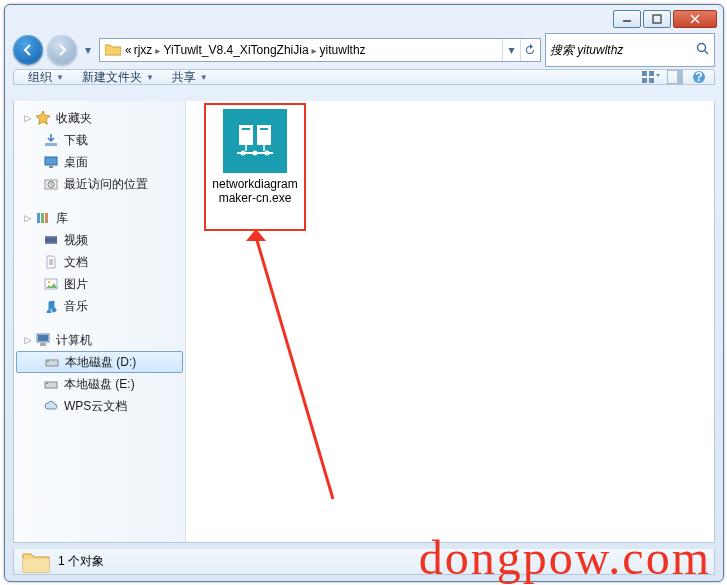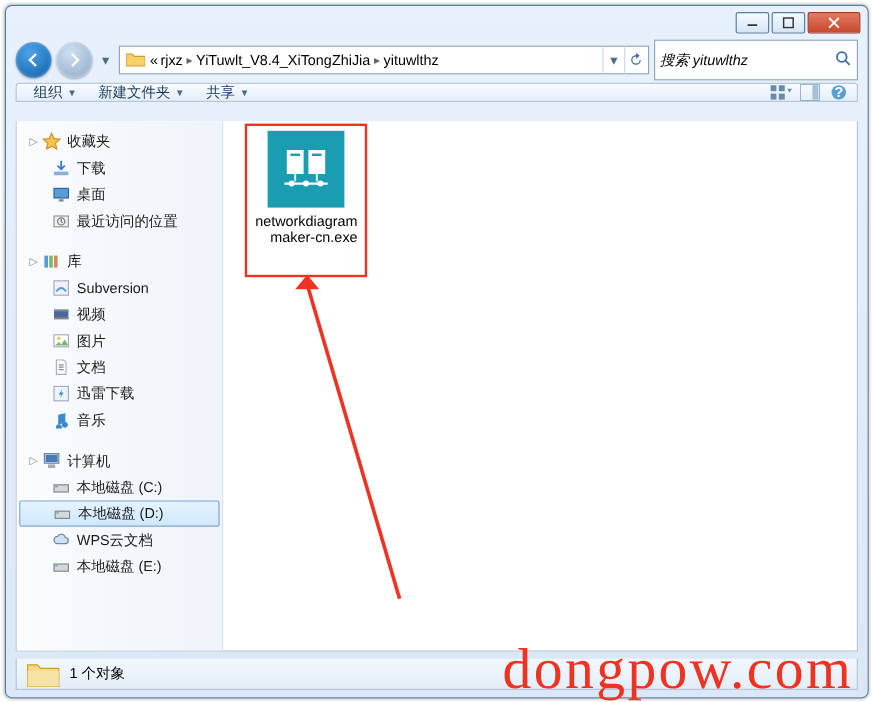--- a/index.html
+++ b/index.html
@@ -38,21 +38,21 @@
 .content { position:absolute; left:8px; right:8px; top:96px; bottom:38px; background:#fff; border:1px solid #b6c8dc; border-top:none; display:flex; }
 .sidebar { width:172px; background:linear-gradient(90deg,#fafcfe,#eef4fa); border-right:1px solid #d8e2ee; overflow-y:auto; padding:6px 0; }
 .tree-item { display:flex; align-items:center; height:22px; padding-left:8px; color:#1a1a1a; white-space:nowrap; }
 .tree-item.indent { padding-left:28px; }
 .tree-item.sel { background: linear-gradient(#e5f3ff,#cfe8ff); border:1px solid #7da2ce; border-radius:2px; margin:0 2px; padding-left:26px; }
 .tree-exp { width:12px; text-align:center; color:#888; font-size:9px; }
 .tree-icon { width:18px; height:18px; margin-right:4px; display:flex; align-items:center; justify-content:center; }
 .tree-gap { height:12px; }
 
 .filepane { flex:1; position:relative; padding:12px; }
-.file { position:absolute; left:26px; top:8px; width:86px; text-align:right; }
+.file { position:absolute; left:26px; top:8px; width:86px; text-align:center; }
 .file-highlight { position:absolute; left:18px; top:2px; width:102px; height:128px; border:2px solid #e32; pointer-events:none; }
 .file-iconwrap { width:64px; height:64px; margin:0 auto 4px auto; background:#1a9db0; display:flex; align-items:center; justify-content:center; }
 .file-label { font-size:12px; color:#000; line-height:1.2; word-break:break-all; }
 
 
 .statusbar { position:absolute; left:8px; right:8px; bottom:6px; height:26px; background:linear-gradient(#f2f7fd,#e4eef8); border:1px solid #b6c8dc; border-top:none; display:flex; align-items:center; padding:0 8px; gap:8px; }
 .status-icon { width:28px; height:24px; }
 
 
 .arrow-annot { position:absolute; pointer-events:none; }
@@ -218,65 +218,47 @@
               <rect x="2" y="3" width="3" height="10" fill="#5a9bd6"></rect>
               <rect x="6" y="3" width="3" height="10" fill="#7ab66a"></rect>
               <rect x="10" y="3" width="3" height="10" fill="#d6885a"></rect>
             </svg>
           </span>
         <span>库</span>
       </div>
       <div class="tree-item indent">
         <span class="tree-icon">
             <svg width="14" height="14" viewBox="0 0 14 14">
-              <rect x="1" y="1" width="12" height="12" fill="#eef3f8" stroke="#aac"></rect>
-              <path d="M3 10 Q7 4 11 10" stroke="#5a9bd6" fill="none" stroke-width="1.5"></path>
-            </svg>
-          </span>
-        <span>Subversion</span>
-      </div>
-      <div class="tree-item indent">
-        <span class="tree-icon">
-            <svg width="14" height="14" viewBox="0 0 14 14">
               <rect x="1" y="3" width="12" height="8" fill="#4a6a9a"></rect>
               <rect x="1" y="3" width="12" height="1.5" fill="#888"></rect>
               <rect x="1" y="9.5" width="12" height="1.5" fill="#888"></rect>
             </svg>
           </span>
         <span>视频</span>
-      </div>
-      <div class="tree-item indent">
-        <span class="tree-icon">
-            <svg width="14" height="14" viewBox="0 0 14 14">
-              <rect x="1" y="2" width="12" height="10" fill="#fff" stroke="#aac"></rect>
-              <circle cx="5" cy="5" r="1.3" fill="#f6c34d"></circle>
-              <path d="M2 11 l3-3 2 2 3-4 3 5 z" fill="#7ab66a"></path>
-            </svg>
-          </span>
-        <span>图片</span>
       </div>
       <div class="tree-item indent">
         <span class="tree-icon">
             <svg width="14" height="14" viewBox="0 0 14 14">
               <path d="M3 1 h6 l2 2 v10 h-8 z" fill="#fff" stroke="#aac"></path>
               <line x1="5" y1="5" x2="9" y2="5" stroke="#888"></line>
               <line x1="5" y1="7" x2="9" y2="7" stroke="#888"></line>
               <line x1="5" y1="9" x2="9" y2="9" stroke="#888"></line>
             </svg>
           </span>
         <span>文档</span>
       </div>
       <div class="tree-item indent">
         <span class="tree-icon">
             <svg width="14" height="14" viewBox="0 0 14 14">
-              <rect x="1" y="1" width="12" height="12" fill="#eef3f8" stroke="#aac"></rect>
-              <path d="M8 3 L5 8 h2 L6 11 l3-5 h-2 z" fill="#3a8acc"></path>
-            </svg>
-          </span>
-        <span>迅雷下载</span>
+              <rect x="1" y="2" width="12" height="10" fill="#fff" stroke="#aac"></rect>
+              <circle cx="5" cy="5" r="1.3" fill="#f6c34d"></circle>
+              <path d="M2 11 l3-3 2 2 3-4 3 5 z" fill="#7ab66a"></path>
+            </svg>
+          </span>
+        <span>图片</span>
       </div>
       <div class="tree-item indent">
         <span class="tree-icon">
             <svg width="14" height="14" viewBox="0 0 14 14">
               <path d="M5 11 a2 2 0 1 0 0.1 0 M5 11 V3 l5-1 v7 a2 2 0 1 0 0.1 0" fill="#3a8acc" stroke="#3a8acc"></path>
             </svg>
           </span>
         <span>音乐</span>
       </div>
       <div class="tree-gap"></div>
@@ -284,54 +266,45 @@
         <span class="tree-exp">▷</span>
         <span class="tree-icon">
             <svg width="16" height="16" viewBox="0 0 16 16">
               <rect x="2" y="2" width="12" height="8" fill="#cfe0f0" stroke="#6a8aaa"></rect>
               <rect x="3" y="3" width="10" height="6" fill="#4a7ab0"></rect>
               <rect x="5" y="11" width="6" height="3" fill="#aaa"></rect>
             </svg>
           </span>
         <span>计算机</span>
       </div>
-      <div class="tree-item indent">
+      <div class="tree-item indent sel">
         <span class="tree-icon">
             <svg width="14" height="14" viewBox="0 0 14 14">
               <rect x="1" y="5" width="12" height="6" fill="#d0d8e0" stroke="#888"></rect>
               <rect x="2" y="6" width="2" height="1" fill="#6a9a6a"></rect>
             </svg>
           </span>
-        <span>本地磁盘 (C:)</span>
-      </div>
-      <div class="tree-item indent sel">
+        <span>本地磁盘 (D:)</span>
+      </div>
+      <div class="tree-item indent">
         <span class="tree-icon">
             <svg width="14" height="14" viewBox="0 0 14 14">
               <rect x="1" y="5" width="12" height="6" fill="#d0d8e0" stroke="#888"></rect>
               <rect x="2" y="6" width="2" height="1" fill="#6a9a6a"></rect>
             </svg>
           </span>
-        <span>本地磁盘 (D:)</span>
+        <span>本地磁盘 (E:)</span>
       </div>
       <div class="tree-item indent">
         <span class="tree-icon">
             <svg width="14" height="14" viewBox="0 0 14 14">
               <path d="M4 10 a3 3 0 0 1 0-6 a3.5 3.5 0 0 1 6.5 1 a2.5 2.5 0 0 1 0 5 z" fill="#cfe0f0" stroke="#6a8aaa"></path>
             </svg>
           </span>
         <span>WPS云文档</span>
-      </div>
-      <div class="tree-item indent">
-        <span class="tree-icon">
-            <svg width="14" height="14" viewBox="0 0 14 14">
-              <rect x="1" y="5" width="12" height="6" fill="#d0d8e0" stroke="#888"></rect>
-              <rect x="2" y="6" width="2" height="1" fill="#6a9a6a"></rect>
-            </svg>
-          </span>
-        <span>本地磁盘 (E:)</span>
       </div>
     </div>
 
     <div class="filepane">
       <div class="file-highlight"></div>
       <div class="file">
         <div class="file-iconwrap">
           <svg width="48" height="48" viewBox="0 0 48 48">
             <rect x="8" y="8" width="14" height="20" fill="#fff"></rect>
             <rect x="26" y="8" width="14" height="20" fill="#fff"></rect>

